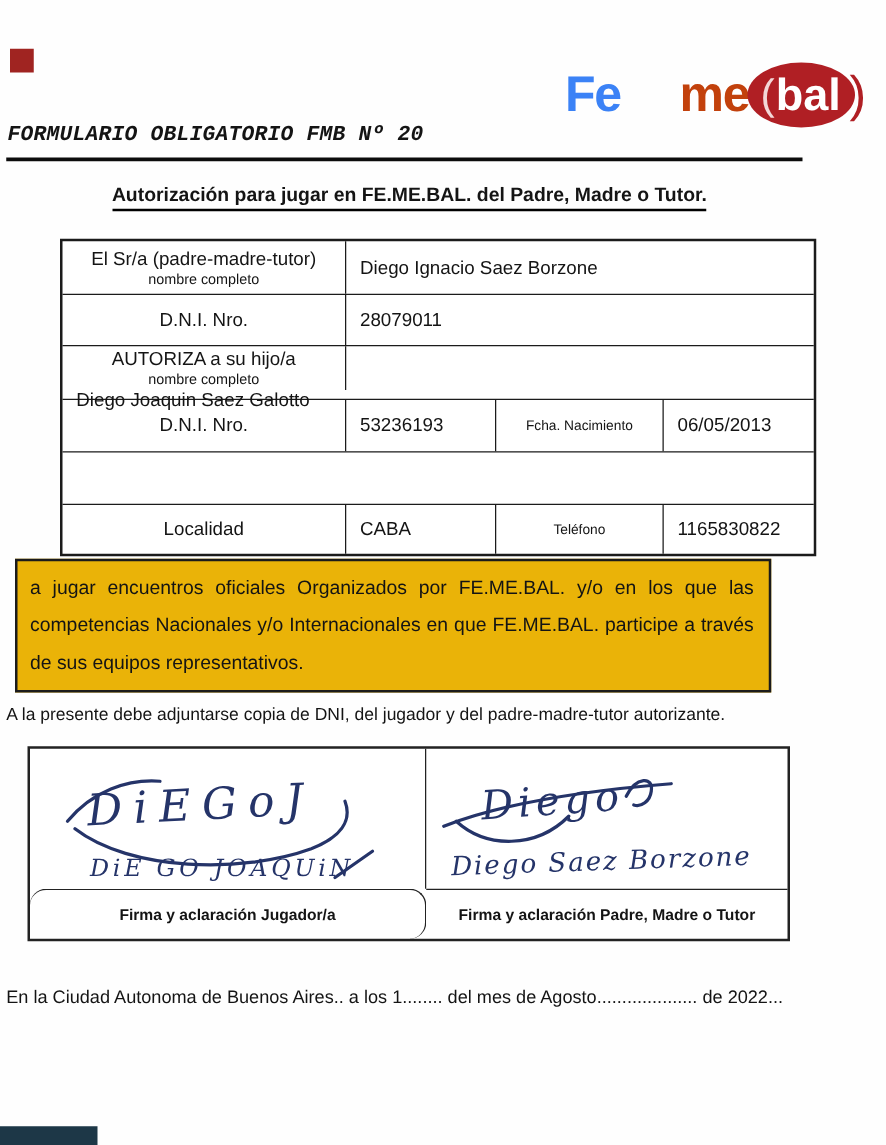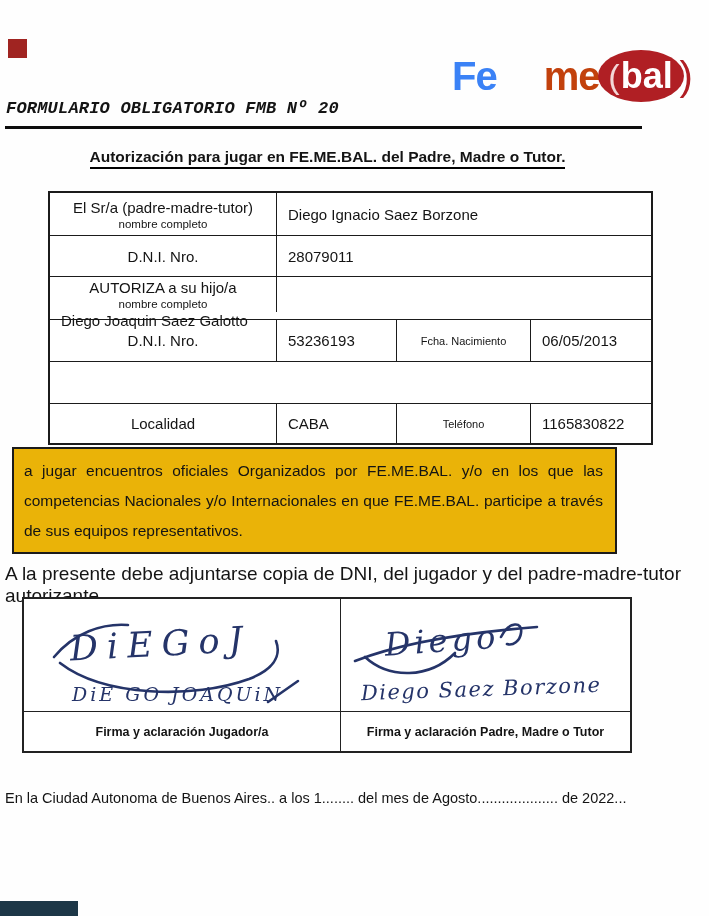--- a/index.html
+++ b/index.html
@@ -43,30 +43,30 @@
   .f-sub   { font-size:11.5px; margin-top:2px; }
   .f-value { flex:1; display:flex; align-items:center; padding-left:11px; font-size:15px; }
   .f-val-sm { width:120px; border-right:1.6px solid #1b1b1b; flex:none; }
   .f-label2 { width:134px; border-right:1.6px solid #1b1b1b; display:flex; align-items:center;
               justify-content:center; text-align:center; font-size:11px; flex:none; }
 
   .para-box { position:absolute; left:12px; top:447px; width:605px; min-height:97px;
               border:2px solid #1b1b1b; background:#eab308; padding:7px 12px 6px 10px;
               font-size:15.5px; line-height:30px; text-align:justify; }
 
-  .attach-note { position:absolute; left:5px; top:563px; width:700px; font-size:19px; }
+  .attach-note { position:absolute; left:5px; top:563px; width:700px; font-size:14px; }
 
   
   .sig-table { position:absolute; left:22px; top:597px; width:610px; border:2px solid #222; background:#fff;
                display:grid; grid-template-columns:317px 1fr; grid-template-rows:112px 40px; }
   .sig-area { position:relative; }
   .sig-left { border-right:1.5px solid #222; }
   .sig-caption { border-top:1.5px solid #222; display:flex; align-items:center; justify-content:center;
                  font-size:12.5px; font-weight:bold; }
-  .sig-caption.cl { border-right:1.5px solid #222; }
+  .sig-caption.cl { border-right:1.5px solid #222;border-radius:13px; }
   .ink-text { font-family:"DejaVu Serif", serif; font-style:italic; fill:#253469; }
   .ink-stroke { fill:none; stroke:#253469; stroke-width:2.6; stroke-linecap:round; }
 
   .footer-line { position:absolute; left:5px; top:790px; width:704px; font-size:14.5px; }
 </style>
 </head>
 <body>
 
 <div class="corner-red"></div>
 <div class="edge-bar"></div>

